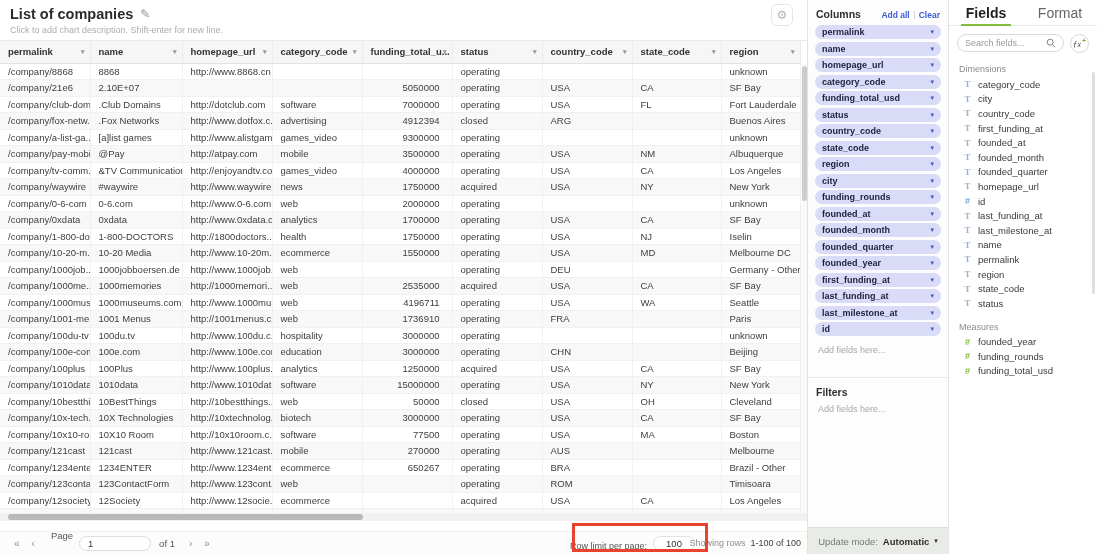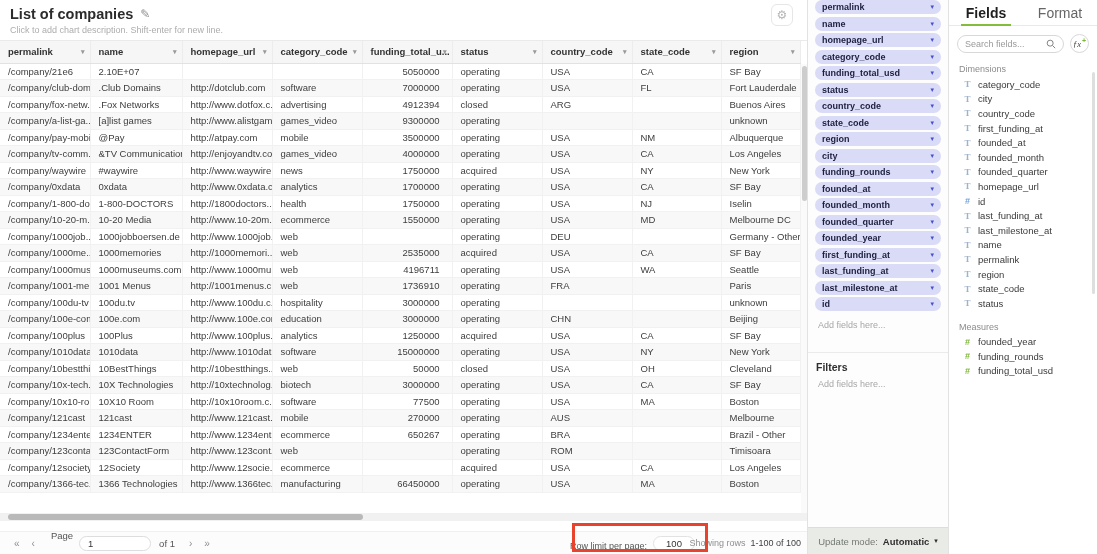--- a/index.html
+++ b/index.html
@@ -77,21 +77,21 @@
   .uf-value { color:#2f2f2f; font-weight:600; cursor:pointer; }
   .uf-caret { font-size:7px; color:#2f2f2f; }
 
   
   .fields-panel { width:149px; border-left:1px solid #e2e2e2; background:#fff; position:relative; }
   .tabs { display:flex; height:26px; border-bottom:1px solid #e9e9e9; }
   .tab { flex:1; display:flex; align-items:center; justify-content:center; font-size:14px;
          color:#666; position:relative; cursor:pointer; }
   .tab.active { color:#1f1f1f; font-weight:700; }
   .tab.active::after { content:""; position:absolute; bottom:-1px; left:16%; right:16%; height:2px; background:#84bd3c; }
-  .search-row { display:flex; align-items:center; gap:6px; padding:8px 8px 6px; }
+  .search-row { display:flex; align-items:flex-start; gap:6px; padding:8px 8px 6px; }
   .search-box { flex:1; height:18px; border:1px solid #d8d8d8; border-radius:10px; background:#fff;
                 display:flex; align-items:center; padding:0 7px; gap:4px; }
   .search-input { flex:1; border:none; outline:none; font-size:9px; color:#555; width:60px;
                   font-family:inherit; background:transparent; }
   .search-input::placeholder { color:#9a9a9a; }
   .fx-btn { width:19px; height:19px; border:1px solid #d8d8d8; border-radius:50%; background:#fff;
             display:flex; align-items:center; justify-content:center; cursor:pointer; }
   .fx-f { font-size:8.5px; font-style:italic; color:#444; font-family:"Liberation Serif", serif; }
   .fx-plus { font-size:7px; color:#7cb636; font-weight:700; margin:-6px 0 0 1px; }
   .group-label { font-size:9px; color:#8c8c8c; padding:5px 10px 3px; }
@@ -143,20 +143,31 @@
               <th><span>category_code</span><span class="th-caret">▾</span></th>
               <th><span>funding_total_u...</span><span class="th-caret">▾</span></th>
               <th><span>status</span><span class="th-caret">▾</span></th>
               <th><span>country_code</span><span class="th-caret">▾</span></th>
               <th><span>state_code</span><span class="th-caret">▾</span></th>
               <th><span>region</span><span class="th-caret">▾</span></th>
             </tr>
           </thead>
         <tbody>
             <tr>
+              <td>/company/8868</td>
+              <td>8868</td>
+              <td>http://www.8868.cn</td>
+              <td></td>
+              <td class="num"></td>
+              <td>operating</td>
+              <td></td>
+              <td></td>
+              <td>unknown</td>
+            </tr>
+            <tr>
               <td>/company/21e6</td>
               <td>2.10E+07</td>
               <td></td>
               <td></td>
               <td class="num">5050000</td>
               <td>operating</td>
               <td>USA</td>
               <td>CA</td>
               <td>SF Bay</td>
             </tr>
@@ -218,20 +229,31 @@
             <tr>
               <td>/company/waywire</td>
               <td>#waywire</td>
               <td>http://www.waywire....</td>
               <td>news</td>
               <td class="num">1750000</td>
               <td>acquired</td>
               <td>USA</td>
               <td>NY</td>
               <td>New York</td>
+            </tr>
+            <tr>
+              <td>/company/0-6-com</td>
+              <td>0-6.com</td>
+              <td>http://www.0-6.com</td>
+              <td>web</td>
+              <td class="num">2000000</td>
+              <td>operating</td>
+              <td></td>
+              <td></td>
+              <td>unknown</td>
             </tr>
             <tr>
               <td>/company/0xdata</td>
               <td>0xdata</td>
               <td>http://www.0xdata.c...</td>
               <td>analytics</td>
               <td class="num">1700000</td>
               <td>operating</td>
               <td>USA</td>
               <td>CA</td>
@@ -462,20 +484,28 @@
       </div>
       <div class="showing">
         <span class="showing-label">Showing rows</span>
         <span class="showing-value">1-100 of 100</span>
       </div>
     </div>
     <div class="red-box"></div>
   </div>
 
   <div class="col-panel">
+    <div class="cp-head">
+      <span class="cp-title">Columns</span>
+      <span class="cp-links">
+        <span class="cp-link">Add all</span>
+        <span class="cp-sep"></span>
+        <span class="cp-link">Clear</span>
+      </span>
+    </div>
     <div class="pill-list">
         <div class="pill">
           <span class="pill-label">permalink</span>
           <span class="pill-caret">▾</span>
         </div>
         <div class="pill">
           <span class="pill-label">name</span>
           <span class="pill-caret">▾</span>
         </div>
         <div class="pill">

